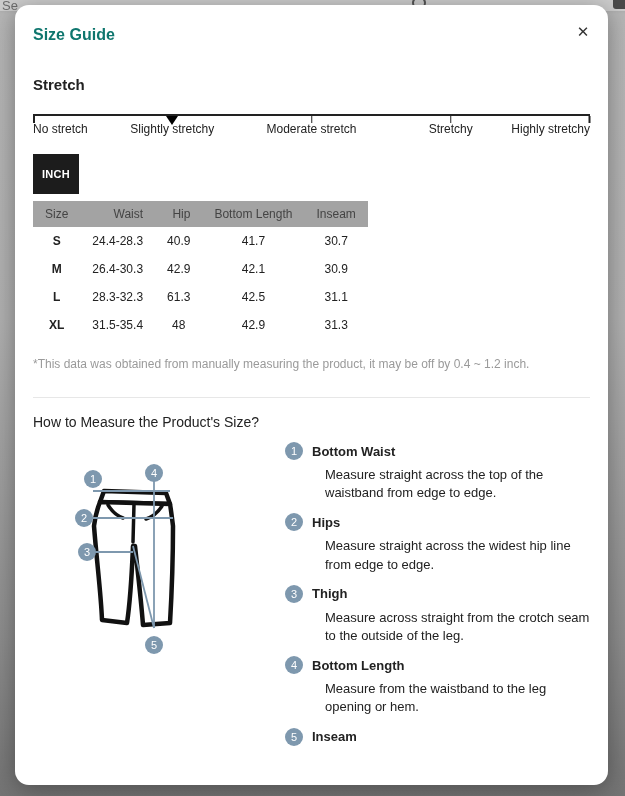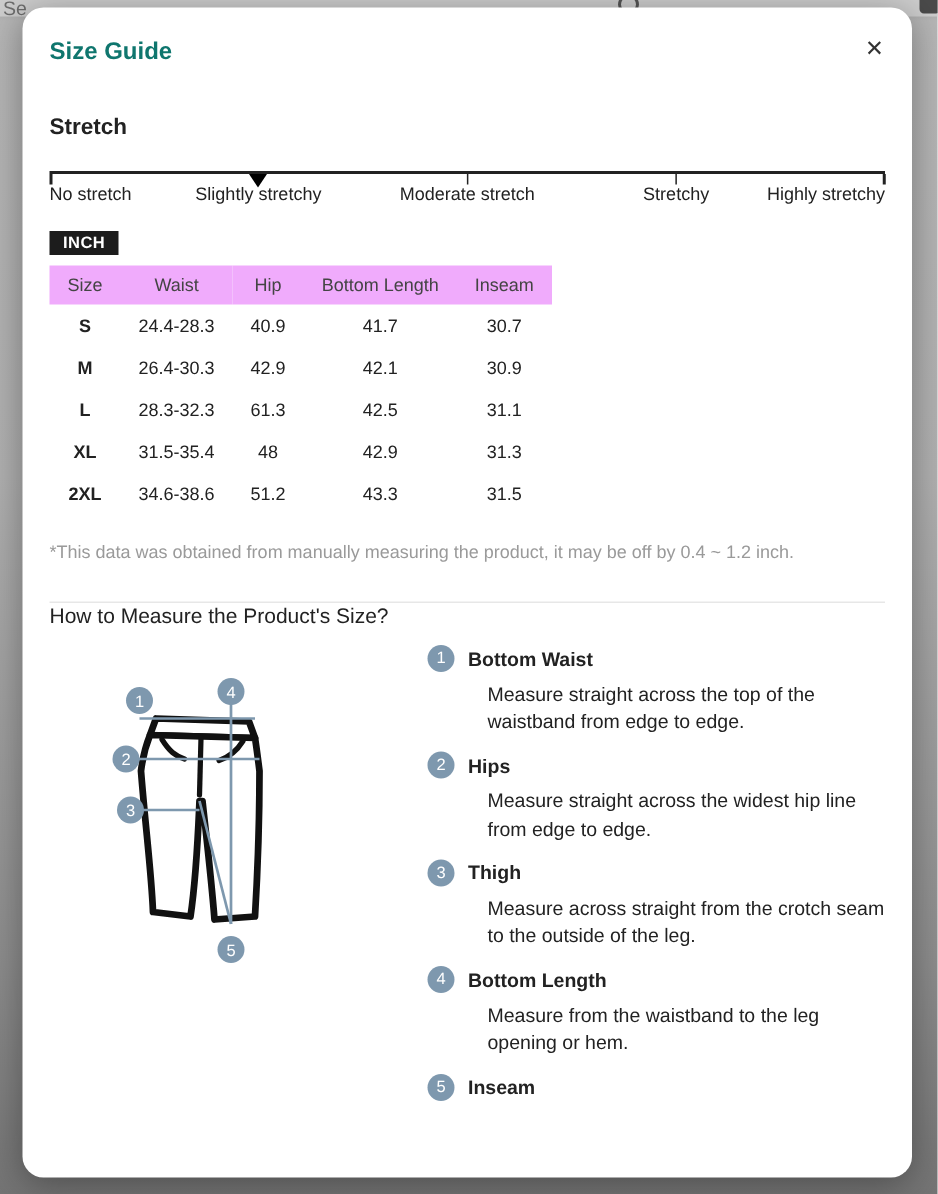--- a/index.html
+++ b/index.html
@@ -41,33 +41,33 @@
     position:absolute; top:0; width:0; height:0; transform:translateX(-50%);
     border-left:6px solid transparent; border-right:6px solid transparent; border-top:9px solid #000;
   }
   .ruler-labels { position:relative; height:16px; margin-top:0; font-size:12px; color:#222; }
   .ruler-label { position:absolute; top:0; white-space:nowrap; transform:translateX(-50%); }
   .ruler-label.first { transform:none; }
   .ruler-label.last { transform:translateX(-100%); }
 
   .caption { text-align:center; font-size:12.5px; margin-top:26px; color:#222; }
   .unit-badge { display:inline-block; margin-top:16px; background:#1c1c1c; color:#fff;
-    font-size:11px; font-weight:bold; padding:2px 9px; letter-spacing:.3px; }
+    font-size:11px; font-weight:bold; padding:14px 9px; letter-spacing:.3px; }
 
   .size-table { border-collapse:collapse; margin-top:7px; }
   .size-table th {
-    background:#f0abfc; font-weight:normal; font-size:12px; color:#444;
-    height:26px; padding:0 12px; text-align:center; white-space:nowrap;
+    background:#a3a3a3; font-weight:normal; font-size:12px; color:#444;
+    height:26px; padding:0 12px; text-align:right; white-space:nowrap;
   }
   .size-table td { font-size:12px; height:28px; padding:0 12px; text-align:center; white-space:nowrap; }
   .size-table td.size-col { font-weight:bold; }
 
   .footnote { margin-top:18px; font-size:12px; color:#9a9a9a; }
   .divider { border:none; border-top:1px solid #e7e7e7; margin-top:26px; }
-  .measure-heading { font-size:14px; font-weight:normal; color:#222; }
+  .measure-heading { font-size:14px; font-weight:normal; color:#222; margin-top:16px; }
 
   .measure-body { display:flex; margin-top:4px; }
   .diagram { width:252px; flex:0 0 252px; position:relative; }
   .measure-list { flex:1; padding-top:8px; }
   .m-item-head { display:flex; align-items:center; margin-top:11px; }
   .m-item-head:first-child { margin-top:0; }
   .num-badge {
     width:18px; height:18px; border-radius:50%; background:#7E98AE; color:#fff;
     font-size:11px; display:inline-flex; align-items:center; justify-content:center; flex:0 0 18px;
   }
@@ -137,27 +137,20 @@
           <td>61.3</td>
           <td>42.5</td>
           <td>31.1</td>
         </tr>
         <tr>
           <td class="size-col">XL</td>
           <td>31.5-35.4</td>
           <td>48</td>
           <td>42.9</td>
           <td>31.3</td>
-        </tr>
-        <tr>
-          <td class="size-col">2XL</td>
-          <td>34.6-38.6</td>
-          <td>51.2</td>
-          <td>43.3</td>
-          <td>31.5</td>
         </tr>
       </tbody>
     </table>
 
   <p class="footnote">*This data was obtained from manually measuring the product, it may be off by 0.4 ~ 1.2 inch.</p>
   <hr class="divider">
 
   <h4 class="measure-heading">How to Measure the Product's Size?</h4>
 
   <div class="measure-body">

